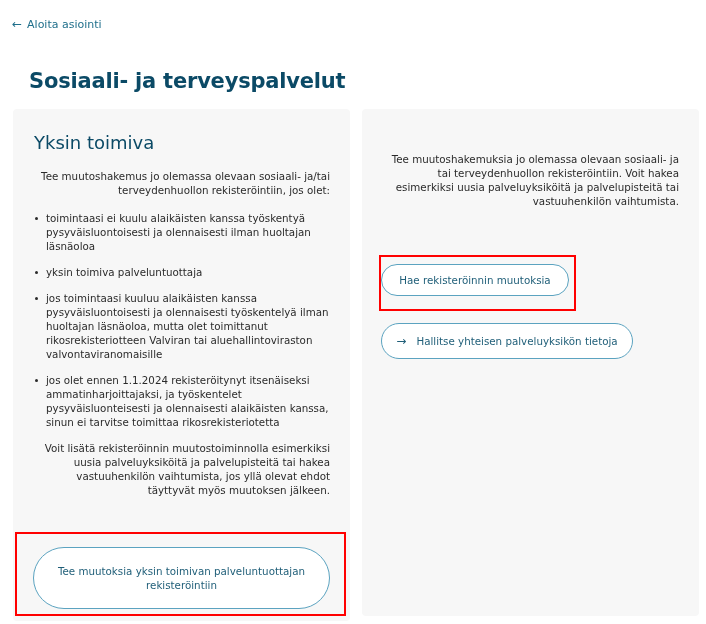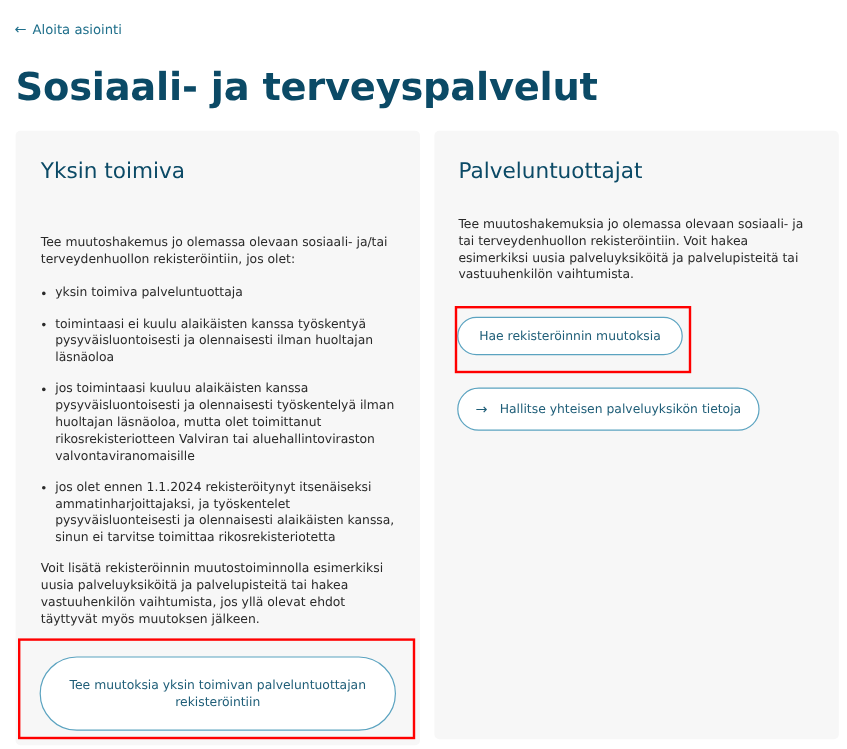--- a/index.html
+++ b/index.html
@@ -10,35 +10,35 @@
       color: #2a2a2a;
       position: relative;
     }
     .back-link {
       position: absolute; left: 12px; top: 17px;
       font-size: 11px; color: #1f6f8b; text-decoration: none;
       display: flex; align-items: center; gap: 5px;
     }
     .back-link .arrow { font-size: 12px; }
     .page-title {
-      position: absolute; left: 13px; top: 53px; margin: 0;
-      font-size: 32px; font-weight: bold; color: #0b4a66; letter-spacing: -0.2px;
+      position: absolute; left: 13px; top: 53px; margin: 16px;
+      font-size: 21px; font-weight: bold; color: #0b4a66; letter-spacing: -0.2px;
     }
     .panel {
       position: absolute; background: #f7f7f7; border-radius: 4px;
       box-sizing: border-box;
     }
     .panel-left { left: 13px; top: 109px; width: 337px; height: 512px; padding: 20px 20px 0 21px; }
     .panel-right { left: 362px; top: 109px; width: 337px; height: 507px; padding: 20px 20px 0 20px; }
     .panel h2 {
       margin: 0; font-size: 18px; line-height: 28px; font-weight: normal; color: #0b4a66;
     }
     .panel-left h2 { margin-top: 0; }
-    .panel p { font-size: 10.3px; line-height: 14px; margin: 0; color: #2a2a2a; }
-    .panel-left .intro { margin-top: 38px; }
+    .panel p { font-size: 10.3px; line-height: 14px; margin: 0; color: #2a2a2a; text-align: right; }
+    .panel-left .intro { margin-top: 12px; }
     .bullets { list-style: none; margin: 14px 0 0 0; padding: 0; }
     .bullets li {
       font-size: 10.3px; line-height: 14px; position: relative;
       padding-left: 12px; margin-bottom: 12px;
     }
     .bullets li::before {
       content: ""; position: absolute; left: 1px; top: 6px;
       width: 3px; height: 3px; border-radius: 50%; background: #2a2a2a;
     }
     .panel-left .outro { margin-top: 0; }
@@ -69,33 +69,32 @@
 </a>
 
 <h1 class="page-title">Sosiaali- ja terveyspalvelut</h1>
 
 <section class="panel panel-left">
   <h2>
     <span>Yksin toimiva</span><br>
   </h2>
   <p class="intro">Tee muutoshakemus jo olemassa olevaan sosiaali- ja/tai terveydenhuollon rekisteröintiin, jos olet:</p>
   <ul class="bullets">
+    <li>toimintaasi ei kuulu alaikäisten kanssa työskentyä pysyväisluontoisesti ja olennaisesti ilman huoltajan läsnäoloa</li>
     <li>yksin toimiva palveluntuottaja</li>
-    <li>toimintaasi ei kuulu alaikäisten kanssa työskentyä pysyväisluontoisesti ja olennaisesti ilman huoltajan läsnäoloa</li>
     <li>jos toimintaasi kuuluu alaikäisten kanssa pysyväisluontoisesti ja olennaisesti työskentelyä ilman huoltajan läsnäoloa, mutta olet toimittanut rikosrekisteriotteen Valviran tai aluehallintoviraston valvontaviranomaisille</li>
     <li>jos olet ennen 1.1.2024 rekisteröitynyt itsenäiseksi ammatinharjoittajaksi, ja työskentelet pysyväisluonteisesti ja olennaisesti alaikäisten kanssa, sinun ei tarvitse toimittaa rikosrekisteriotetta</li>
   </ul>
   <p class="outro">Voit lisätä rekisteröinnin muutostoiminnolla esimerkiksi uusia palveluyksiköitä ja palvelupisteitä tai hakea vastuuhenkilön vaihtumista, jos yllä olevat ehdot täyttyvät myös muutoksen jälkeen.</p>
 </section>
 
 <button class="btn btn-left">Tee muutoksia yksin toimivan palveluntuottajan rekisteröintiin</button>
 <div class="highlight hl-left"></div>
 
 <section class="panel panel-right">
-  <h2>Palveluntuottajat</h2>
   <p class="intro">Tee muutoshakemuksia jo olemassa olevaan sosiaali- ja tai terveydenhuollon rekisteröintiin. Voit hakea esimerkiksi uusia palveluyksiköitä ja palvelupisteitä tai vastuuhenkilön vaihtumista.</p>
 </section>
 
 <button class="btn btn-hae">Hae rekisteröinnin muutoksia</button>
 <div class="highlight hl-right"></div>
 
 <button class="btn btn-hallitse">
   <span class="arrow">→</span>
   <span>Hallitse yhteisen palveluyksikön tietoja</span>
 </button>

